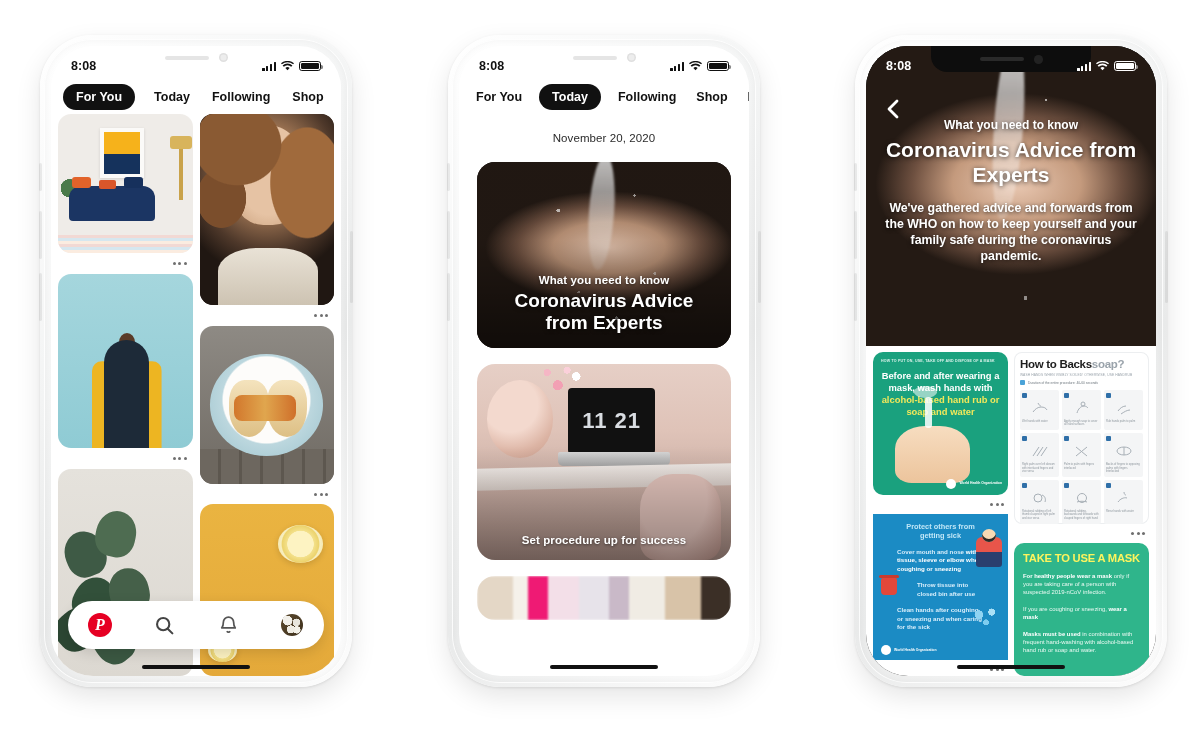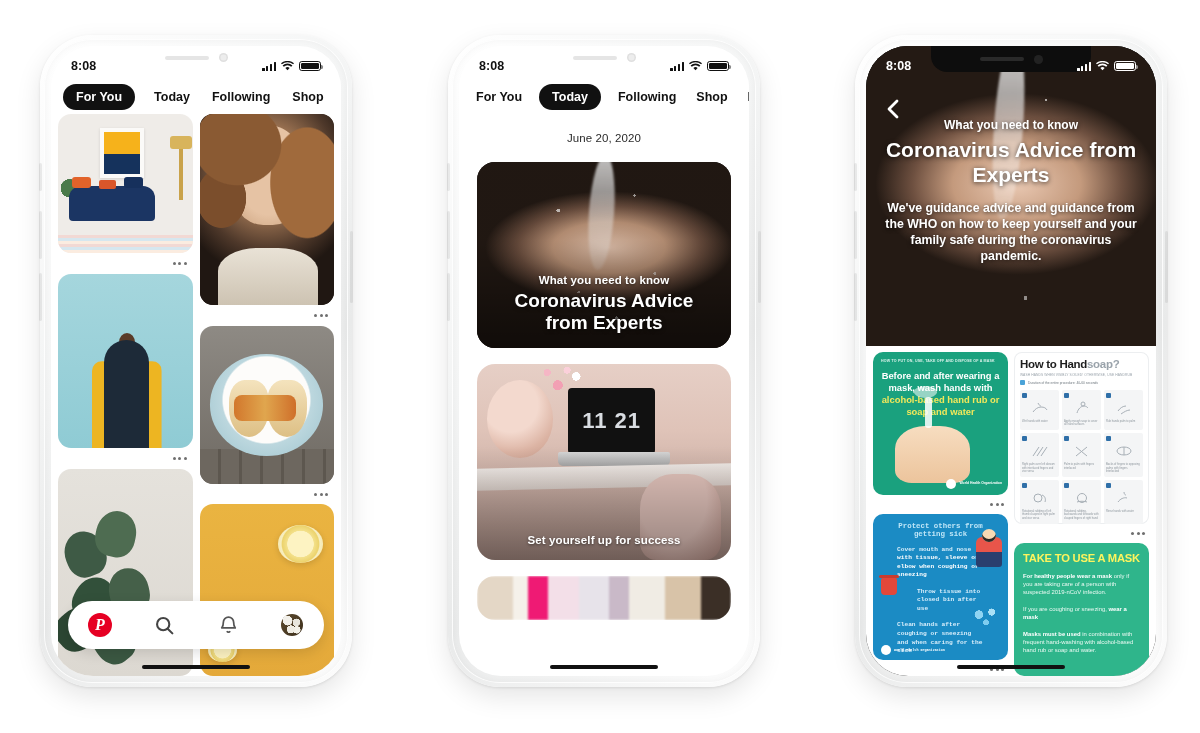--- a/index.html
+++ b/index.html
@@ -426,22 +426,22 @@
     background: rgba(255,255,255,.55); border-radius:50%;
   }
   .who-badge {
     position:absolute; right:6px; bottom:6px; display:flex; align-items:center; gap:3px;
   }
   .who-badge .o { width:10px; height:10px; border-radius:50%; background:#fff; }
   .who-badge .t { font-size:3.4px; line-height:1.22; color:#fff; font-weight:bold; }
 
   
   .poster-protect {
-    background:#1b8bc4; border-radius: 10px; padding: 8px 24px; color:#fff;
-    position:relative; overflow:hidden;font-family:Liberation Mono, monospace;
+    background:#1b8bc4; border-radius: 0; padding: 8px 24px; color:#fff;
+    position:relative; overflow:hidden;
   }
   .pp-head { font-size: 7.4px; font-weight: bold; text-align:center; color:#bfe6f7; }
   .pp-row { font-size: 6.2px; font-weight: bold; line-height:1.38; margin-top: 8px; color:#d8eefb; }
   .pp-row b { color:#fff; }
   .pp-bin {
     position:absolute; left:8px; top:44%; width:16px; height:17px;
     background:#e2483a; border-radius: 2px 2px 4px 4px;
   }
   .pp-bin::before{ content:""; position:absolute; left:-2px; top:-3px; width:20px; height:3px;
                    background:#c93b2f; border-radius:2px; }
@@ -667,21 +667,21 @@
 
       <div class="tabbar" style="gap:14px;padding:0 14px">
         <div class="tab">For You</div>
         <div class="tab active">Today</div>
         <div class="tab">Following</div>
         <div class="tab">Shop</div>
         <div class="tab">Kitcl</div>
       </div>
 
       <div class="today">
-        <div class="today-date">June 20, 2020</div>
+        <div class="today-date">November 20, 2020</div>
 
         <div class="tcard first">
           <div class="art-hands">
             <div class="water"></div>
               <div class="drops"></div>
               <div class="shade"></div>
           </div>
           <div class="tcard-label">
             <div class="tcard-kicker">What you need to know</div>
             <div class="tcard-head">Coronavirus Advice from Experts</div>
@@ -694,21 +694,21 @@
               <div class="flowers"></div>
             <div class="laptop">
                 <div class="clock">11 21</div>
               </div>
             <div class="base"></div>
               <div class="tabletop"></div>
               <div class="chair"></div>
               <div class="shade"></div>
           </div>
           <div class="tcard-label">
-            <div class="tcard-kicker">Set yourself up for success</div>
+            <div class="tcard-kicker">Set procedure up for success</div>
           </div>
         </div>
 
         <div class="tcard third">
           <div class="art-pinkstrip"></div>
         </div>
       </div>
       <div class="home-ind"></div>
     </div>
   </div>
@@ -755,21 +755,21 @@
 
       <div class="back-btn">
         <svg width="14" height="20" viewBox="0 0 14 20" fill="none" stroke="#fff" stroke-width="2.8" stroke-linecap="round" stroke-linejoin="round">
             <polyline points="11,2 3,10 11,18"></polyline>
           </svg>
       </div>
 
       <div class="hero-text">
         <div class="hero-kicker">What you need to know</div>
         <div class="hero-head">Coronavirus Advice from Experts</div>
-        <div class="hero-body">We've guidance advice and guidance from the WHO on how to keep yourself and your family safe during the coronavirus pandemic.</div>
+        <div class="hero-body">We've gathered advice and forwards from the WHO on how to keep yourself and your family safe during the coronavirus pandemic.</div>
       </div>
 
       <div class="p3feed">
 
         <div class="col">
           <div class="poster-mask" style="height:152px">
             <div class="pm-top">HOW TO PUT ON, USE, TAKE OFF AND DISPOSE OF A MASK</div>
             <div class="pm-main"><span>Before and after wearing a mask, wash hands with </span><b>alcohol-based hand rub or soap and water</b></div>
             <div class="pm-hand"></div>
             <div class="who-badge">
@@ -798,21 +798,21 @@
           </div>
           <div class="d3">
               <span></span>
               <span></span>
               <span></span>
             </div>
         </div>
 
         <div class="col">
           <div class="poster-wash" style="height:184px">
-            <div class="pw-title"><span style="color:#1d1d1d">How to Hand</span><span>soap?</span></div>
+            <div class="pw-title"><span style="color:#1d1d1d">How to Backs</span><span>soap?</span></div>
             <div class="pw-sub">WASH HANDS WHEN VISIBLY SOILED! OTHERWISE, USE HANDRUB</div>
             <div class="pw-dur">
                 <i></i>
                 <span>Duration of the entire procedure: 40-60 seconds</span>
               </div>
             <div class="pw-grid">
               <div class="pw-cell">
                   <div class="pw-num"></div>
                   <div class="pw-ico">
                     <svg width="22" height="16" viewBox="0 0 22 16" fill="none" stroke="#9aa3ab" stroke-width="1">

